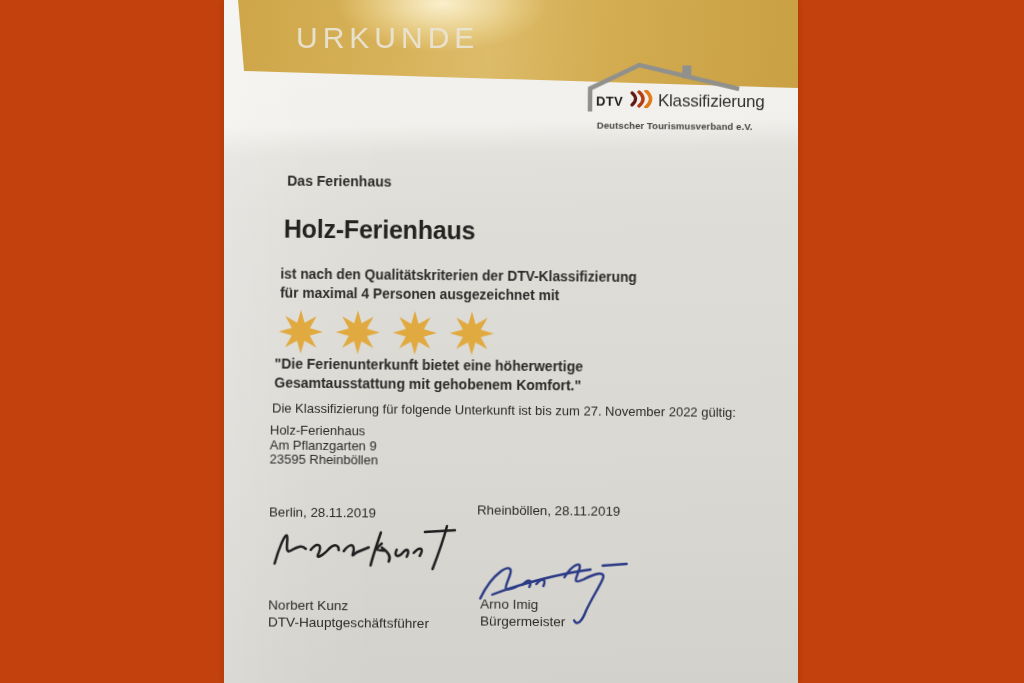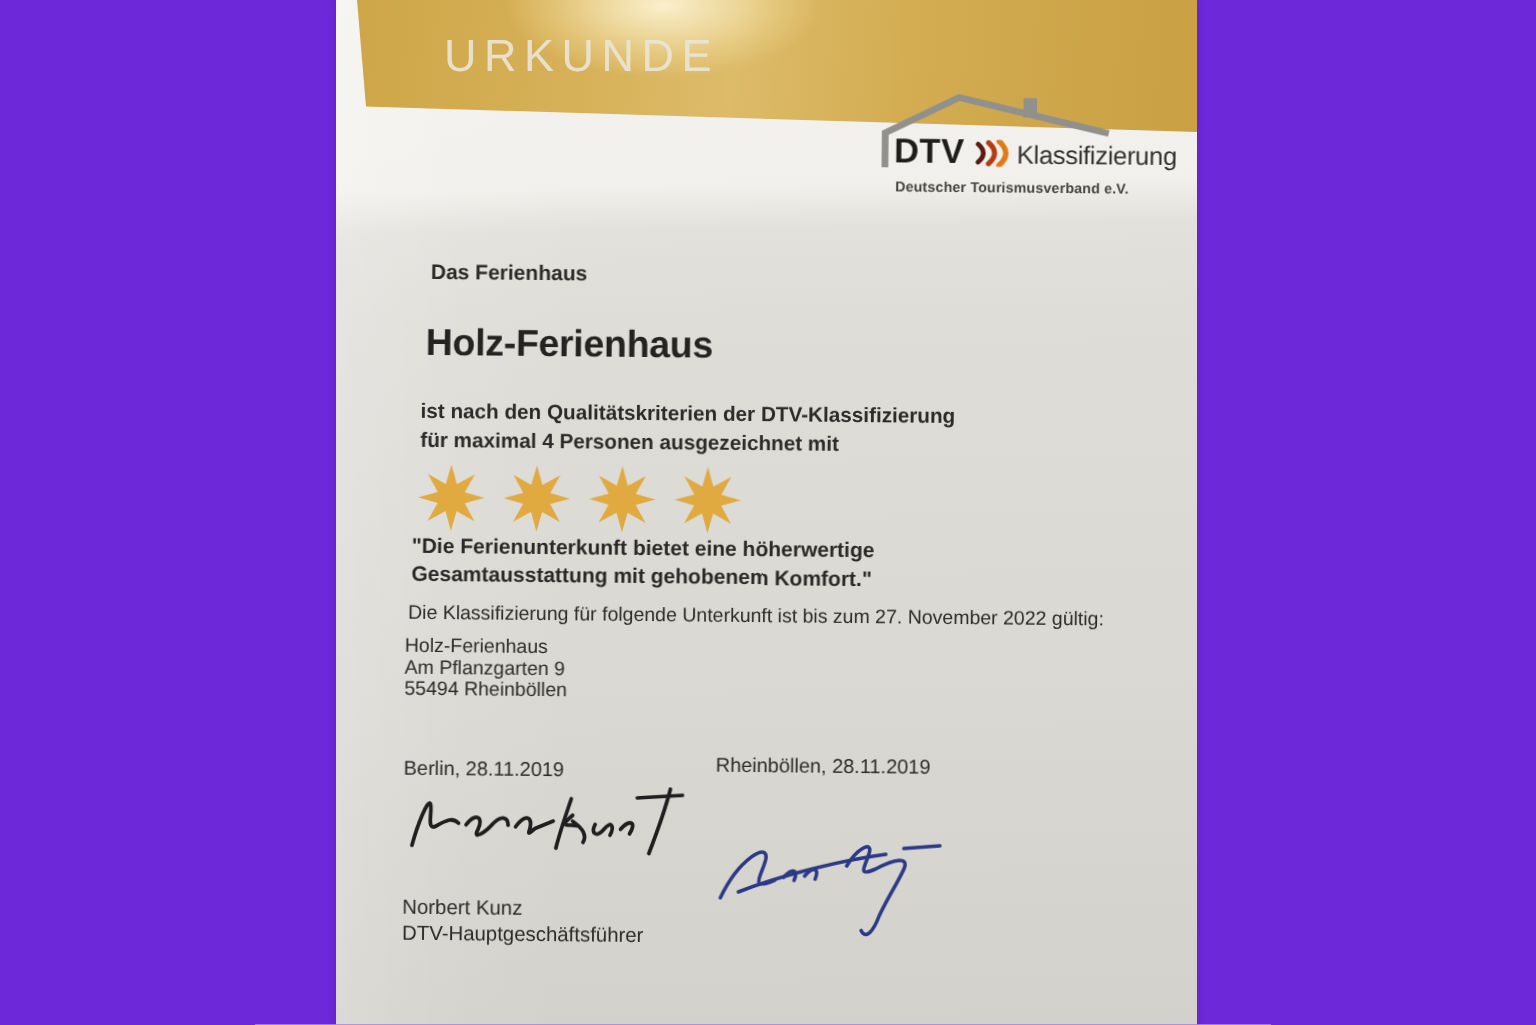--- a/index.html
+++ b/index.html
@@ -1,37 +1,37 @@
 <!DOCTYPE html>
 <html><head>
 <meta charset="utf-8">
 <style>
   html,body{margin:0;padding:0;}
   body{width:1024px;height:683px;background:#ffffff;overflow:hidden;
        font-family:"Liberation Sans",sans-serif;}
-  .photo{position:relative;width:1024px;height:683px;background:#6d28d9;}
+  .photo{position:relative;width:1024px;height:683px;background:#c2410c;}
   .paper{position:absolute;left:224px;top:0;width:574px;height:683px;
     background:
       linear-gradient(92deg, rgba(255,255,255,.22), rgba(255,255,255,.07) 90px, rgba(255,255,255,0) 175px),
       linear-gradient(179deg,#f3f2ee 0px,#f1f0ec 128px,#e3e1dc 157px,#dfddd8 215px,#dad8d3 470px,#d3d1cc 100%);
     box-shadow:0 0 6px rgba(0,0,0,.13);}
   .goldband{position:absolute;left:0;top:0;width:574px;height:92px;
     background:
       radial-gradient(ellipse 135px 62px at 38% 4%, rgba(252,243,210,.95), rgba(243,222,160,.40) 55%, rgba(0,0,0,0) 78%),
       linear-gradient(95deg,#cda547 0%,#d7b158 28%,#dcbb69 46%,#d3ab50 68%,#c9a043 100%);
     clip-path:polygon(14px 0px,574px 0px,574px 88px,20px 71px);}
   .urkunde{position:absolute;left:72px;top:21px;font-size:30px;letter-spacing:5px;
     color:#eae6d9;opacity:.9;font-weight:400;}
   .content{position:absolute;left:0;top:0;width:574px;height:683px;
     transform:rotate(.55deg);transform-origin:0 0;color:#2c2b29;filter:blur(.25px);}
   
   .logo{position:absolute;left:363px;top:44px;width:208px;height:96px;}
   .logo .roof{position:absolute;left:0;top:6px;}
   .logo .row{position:absolute;left:10px;top:40px;display:flex;align-items:baseline;}
-  .logo .brand{font-weight:bold;font-size:23px;color:#1e1d1c;letter-spacing:.3px;}
+  .logo .brand{font-weight:bold;font-size:13px;color:#1e1d1c;letter-spacing:.3px;}
   .logo .chev{margin:0 4px 0 7px;position:relative;top:2px;}
   .logo .suffix{font-size:17px;color:#333230;letter-spacing:-0.2px;}
   .logo .sub{position:absolute;left:11px;top:72px;font-size:9.5px;font-weight:bold;color:#45443f;letter-spacing:.1px;}
   
   .t{position:absolute;white-space:nowrap;}
   .intro{left:65px;top:172px;font-size:14px;font-weight:bold;}
   .propname{left:62px;top:214px;font-size:25px;font-weight:bold;letter-spacing:-.2px;color:#242321;}
   .award{left:59px;top:264px;font-size:13.8px;font-weight:bold;line-height:19px;}
   .starrow{left:57px;top:308px;display:flex;gap:11px;}
   .quote{left:54px;top:354px;font-size:14px;font-weight:bold;line-height:19px;color:#2a2927;}
@@ -100,21 +100,21 @@
       <div class="t quote">
         <div>"Die Ferienunterkunft bietet eine höherwertige</div>
         <div>Gesamtausstattung mit gehobenem Komfort."</div>
       </div>
 
       <div class="t validity">Die Klassifizierung für folgende Unterkunft ist bis zum 27. November 2022 gültig:</div>
 
       <div class="t address">
         <div>Holz-Ferienhaus</div>
         <div>Am Pflanzgarten 9</div>
-        <div>55494 Rheinböllen</div>
+        <div>23595 Rheinböllen</div>
       </div>
 
       <div class="t date-left">Berlin, 28.11.2019</div>
       <div class="t date-right">Rheinböllen, 28.11.2019</div>
 
       <svg class="sig-black" width="190" height="50" viewBox="0 0 190 50">
         <g fill="none" stroke-width="2.5" stroke-linecap="round" stroke-linejoin="round" stroke="#1f1f1f">
           <path d="M6,42 C10,27 16,12 18,14 C20,17 15,33 22,29 C29,25 33,23 37,27"></path>
           <path d="M42,28 C48,20 54,22 50,31 C46,38 54,34 60,27 C66,21 70,23 70,28"></path>
           <path d="M75,29 C80,22 85,21 85,27 C85,32 81,36 88,30 L100,25"></path>
@@ -136,16 +136,20 @@
           <path d="M22,40 C52,28 92,18 120,14"></path>
           <path d="M94,22 C101,10 111,5 109,13 C107,21 100,30 113,24 C126,17 136,15 132,24 C128,33 122,42 116,55 C112,66 107,71 104,65"></path>
           <path d="M132,10 L156,8"></path>
         </g>
       </svg>
 
       <div class="t names names-left">
         <div>Norbert Kunz</div>
         <div>DTV-Hauptgeschäftsführer</div>
       </div>
+      <div class="t names names-right">
+        <div>Arno Imig</div>
+        <div>Bürgermeister</div>
+      </div>
 
     </div>
   </div>
 </div>
 
 </body></html>

